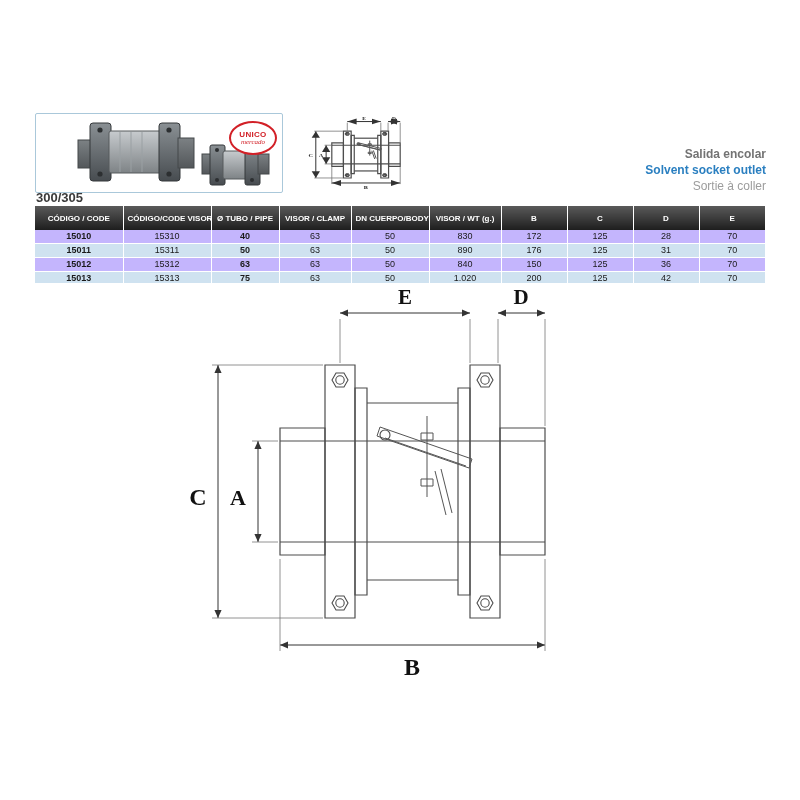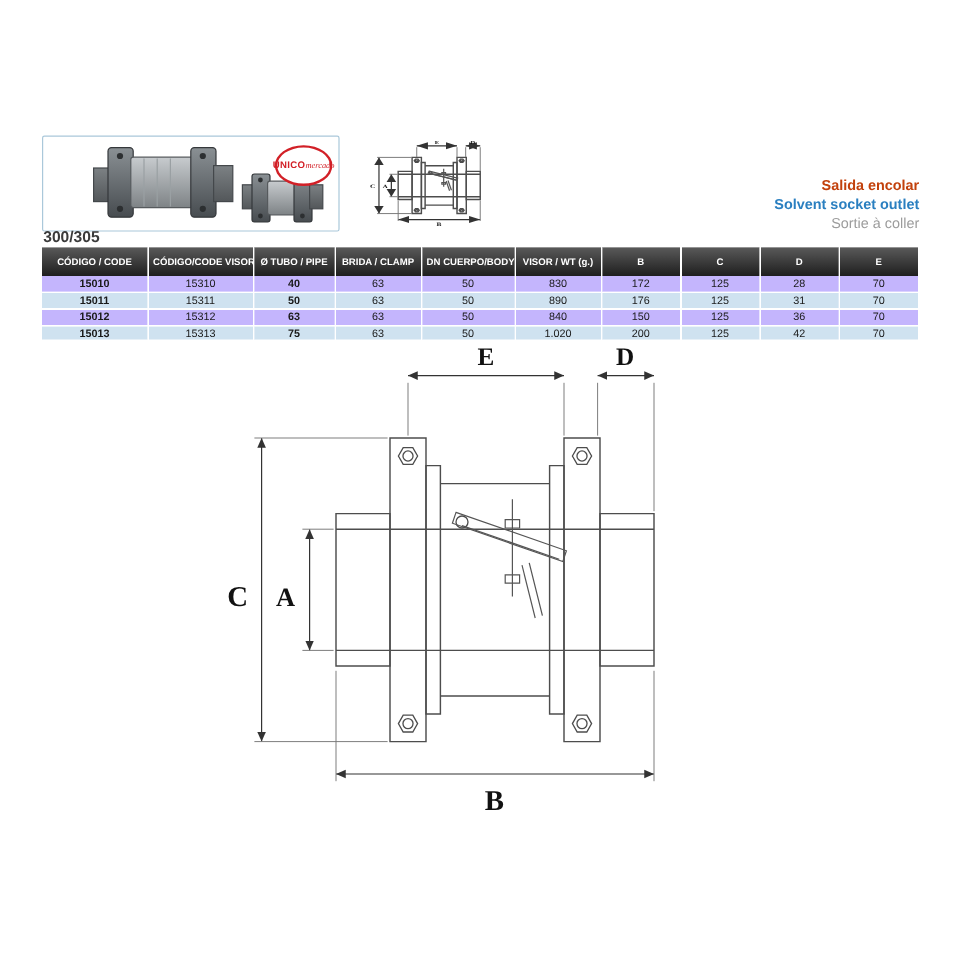--- a/index.html
+++ b/index.html
@@ -10,33 +10,33 @@
   }
   
   .photo-box{
     position:absolute;left:35px;top:113px;width:246px;height:78px;
     border:1px solid #aac8da;border-radius:2px;background:#fff;
   }
   .photo-box svg{position:absolute;left:0;top:0;}
   .badge{
     position:absolute;top:7px;right:5px;width:48px;height:34px;
     border:2px solid #d22027;border-radius:50%;background:#fff;
-    display:flex;flex-direction:row;align-items:center;justify-content:center;
+    display:flex;flex-direction:column;align-items:center;justify-content:center;
     line-height:1;box-sizing:border-box;
   }
   .badge .b1{color:#d22027;font-weight:bold;font-size:8px;letter-spacing:.3px;}
   .badge .b2{color:#d22027;font-size:7px;font-style:italic;font-family:"Liberation Serif",serif;}
   .ref{
     position:absolute;left:36px;top:190px;font-size:13px;font-weight:bold;color:#3a3a3a;
   }
   
   .small-drawing{position:absolute;left:306px;top:116px;}
   
   .titles{position:absolute;right:34px;top:146px;text-align:right;line-height:16px;}
-  .t-es{font-size:12px;font-weight:bold;color:#c2410c;}
+  .t-es{font-size:12px;font-weight:bold;color:#737373;}
   .t-en{font-size:12px;font-weight:bold;color:#2a7fc0;}
   .t-fr{font-size:12px;color:#9c9c9c;}
   
   .table-wrap{position:absolute;left:35px;top:206px;width:730px;height:77px;overflow:hidden;}
   table{border-collapse:collapse;table-layout:fixed;width:730px;}
   th{
     background:linear-gradient(#5a5a5a,#1e1e1e);color:#fff;font-size:8px;font-weight:bold;
     height:16px;padding:4px;border-left:1px solid #fff;white-space:nowrap;overflow:hidden;
   }
   th:first-child{border-left:none;}
@@ -208,21 +208,21 @@
           <col class="c7">
           <col class="c8">
           <col class="c9">
           <col class="c10">
       </colgroup>
       <thead>
         <tr>
           <th>CÓDIGO / CODE</th>
           <th>CÓDIGO/CODE VISOR</th>
           <th>Ø TUBO / PIPE</th>
-          <th>BRIDA / CLAMP</th>
+          <th>VISOR / CLAMP</th>
           <th>DN CUERPO/BODY</th>
           <th>VISOR / WT (g.)</th>
           <th>B</th>
           <th>C</th>
           <th>D</th>
           <th>E</th>
         </tr>
       </thead>
       <tbody>
         <tr class="odd">

